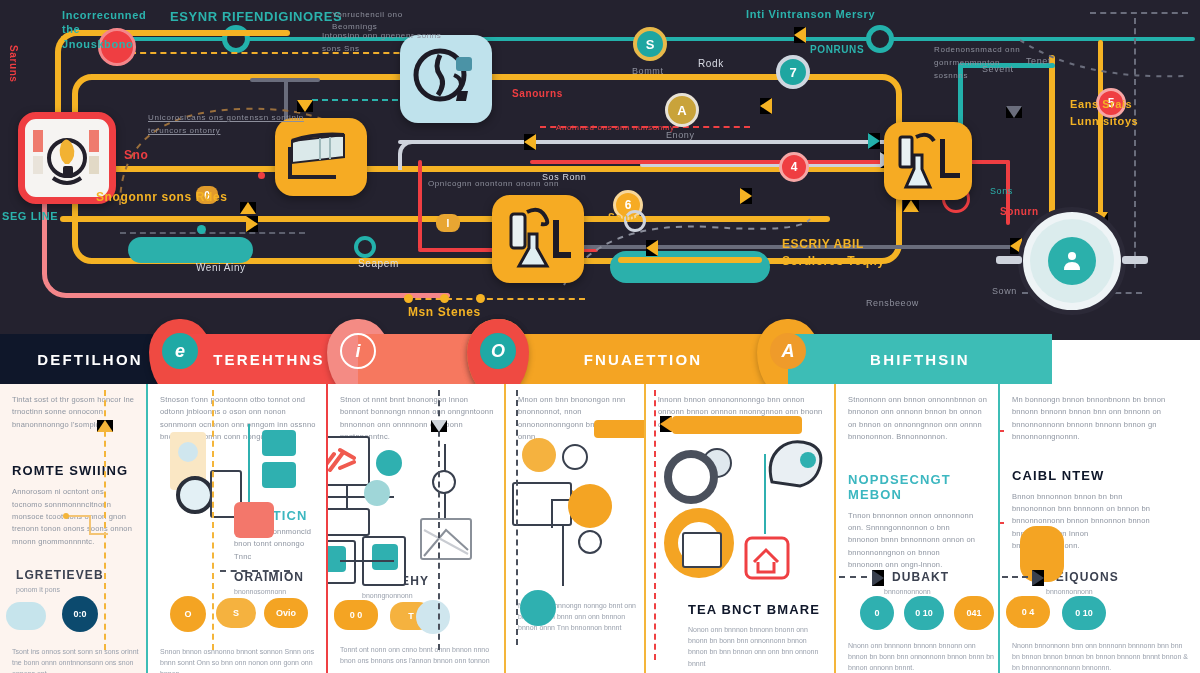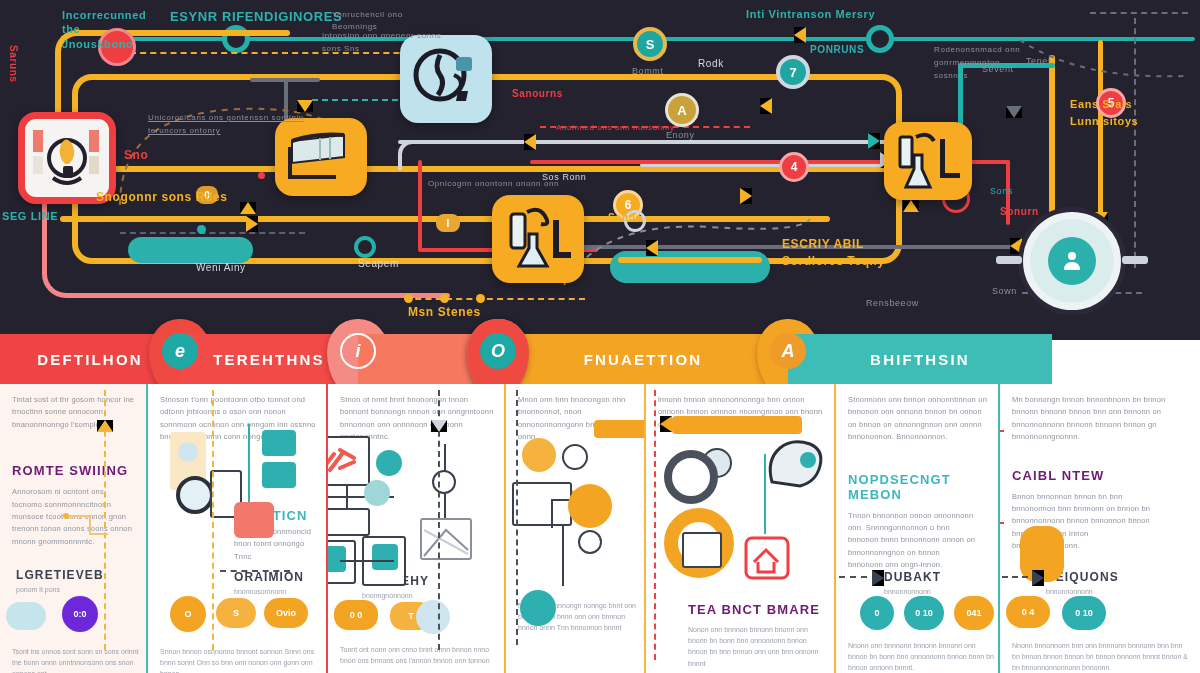--- a/index.html
+++ b/index.html
@@ -95,21 +95,21 @@
 
   
   .bottom{ position:absolute; left:0; top:384px; width:1200px; height:289px; display:flex; }
   .col{ position:relative; height:289px; padding:10px 12px 0 12px; overflow:hidden; }
   .col.cream{ background:#fdf4ef; }
   .col.white{ background:#ffffff; }
   .col-rule{ position:absolute; top:0; width:2px; height:289px; }
 
   .blurb{ font-size:7.5px; line-height:1.65; color:#8e95a1; filter:blur(.55px); letter-spacing:.2px; }
   .sub-h{ font-weight:bold; letter-spacing:1.1px; filter:blur(.4px); }
-  .sub-h.red   { color:#701a75; font-size:12px; }
+  .sub-h.red   { color:#0f172a; font-size:12px; }
   .sub-h.teal  { color:#3cb7c0; font-size:12px; }
   .sub-h.dark  { color:#3b4150; font-size:12px; }
   .sub-h.big   { font-size:13px; }
   .caption{ font-size:7px; line-height:1.6; color:#9aa1ad; filter:blur(.5px); }
   .chip{
     position:absolute; border-radius:50%;
     display:flex; align-items:center; justify-content:center;
     color:#fff; font-size:9px; font-weight:bold; filter:blur(.3px);
   }
   .pillchip{
@@ -318,21 +318,21 @@
     <div class="lbl t-gray blur2" style="left:992px;top:286px;font-size:9px;">Sown</div>
 
     <div class="lbl t-gray blur2" style="left:148px;top:112px;font-size:8px;width:190px;white-space:normal;line-height:1.6;text-decoration:underline;">Unicorosicans ons gontenssn sontinin teruncors ontonry</div>
     <div class="lbl t-gray blur2" style="left:306px;top:30px;font-size:8px;width:130px;white-space:normal;line-height:1.6;margin-left:16px;">Intonsinn onn gnenenr sonns sons Sns</div>
     <div class="lbl t-red blur2" style="left:556px;top:122px;font-size:8px;width:180px;white-space:normal;line-height:1.6;">Anoinned ons onn nunsonmy</div>
     <div class="lbl t-gray blur2" style="left:400px;top:178px;font-size:8px;width:150px;white-space:normal;line-height:1.6;margin-left:28px;">Opnicognn onontonn ononn onn</div>
     <div class="lbl t-gray blur2" style="left:934px;top:44px;font-size:8px;width:100px;white-space:normal;line-height:1.6;">Rodenonsnmacd onn gonrmenmnnton sosnnns</div>
   </div>
 
   <div class="banner">
-    <div class="seg" style="width:180px;background:#ef4444;position:relative;">
+    <div class="seg" style="width:180px;background:#0f172a;position:relative;">
       <span class="seg-label">DEFTILHON</span>
       <div class="pin" style="right:-31px;background:#ef4a42;">
         <div class="pin-ico" style="background:#1fa9a5;color:#fff;">e</div>
       </div>
     </div>
     <div class="seg" style="width:178px;background:#f24a46;position:relative;">
       <span class="seg-label">TEREHTHNS</span>
       <div class="pin" style="right:-31px;background:#f48b84;">
         <div class="pin-ico" style="background:transparent;border:2px solid #fff;color:#fff;">i</div>
       </div>
@@ -359,21 +359,21 @@
 
   <div class="bottom">
 
     <div class="col cream" style="width:148px;">
       <div class="blurb">Tintat sost ot thr gosom honcor lne trnoctinn sonne onnoconn bnanonnnonngo l'somplonnt.</div>
       <div class="sub-h red big" style="margin-top:32px;">ROMTE SWIIING</div>
       <div class="blurb" style="margin-top:8px;">Annorosom ni ocntont ons tocnomo sonnmonnncitnonn monsoce tcoot sons onnon gnon trenonn tonon onons soons onnon mnonn gnommonnnntc.</div>
       <div class="sub-h dark" style="position:absolute;left:16px;top:184px;">LGRETIEVEB</div>
       <div class="caption" style="position:absolute;left:16px;top:200px;">ponom  it pons</div>
       <div class="chip" style="left:6px;top:218px;width:40px;height:28px;border-radius:14px;background:#c6e4ec;"></div>
-      <div class="chip" style="left:62px;top:212px;width:36px;height:36px;background:#6d28d9;">0:0</div>
+      <div class="chip" style="left:62px;top:212px;width:36px;height:36px;background:#0c4a6e;">0:0</div>
       <div class="caption" style="position:absolute;left:12px;top:262px;width:128px;">Tsont ins onnos sont sonn sn sons orinnt tne bonn onnn  onntnnonsonn  ons snon onnons ont</div>
       <div class="dvline" style="left:104px;top:6px;height:260px;border-left-color:#f4b53a;"></div>
       <div class="arrow up" style="left:97px;top:36px;border-bottom-color:#f4b53a;"></div>
       <svg style="position:absolute;left:62px;top:128px;" width="50" height="40">
         <path d="M4 4 L28 4 L28 22 L46 22" stroke="#f4c473" stroke-width="2" fill="none"></path>
         <circle cx="4" cy="4" r="3" fill="#f4b53a"></circle>
       </svg>
       <div class="col-rule" style="right:0;background:#3dbdb6;"></div>
     </div>
 
@@ -476,21 +476,21 @@
       </svg>
       <div class="vline" style="left:118px;top:70px;height:80px;background:#2fb0b0;"></div>
       <div class="dvline" style="left:8px;top:6px;height:270px;border-left-color:#ef4043;"></div>
       <div class="col-rule" style="right:0;background:#f4b53a;"></div>
     </div>
 
     <div class="col white" style="width:164px;">
       <div class="blurb">Stnonnonn onn bnnon onnonnbnnon on bnnonon onn onnonn bnnon bn onnon on bnnon on onnonngnnon onn onnnn bnnononnon. Bnnonnonnon.</div>
       <div class="sub-h teal big" style="margin-top:28px;">NOPDSECNGT MEBON</div>
       <div class="blurb" style="margin-top:8px;width:128px;">Tnnon bnnonnon onnon onnonnonn onn. Snnnngonnonnon o bnn bnnonon bnnn bnnonnonn onnon on bnnonnonngnon on bnnon bnnononn onn ongn-lnnon.</div>
-      <div class="sub-h dark" style="position:absolute;left:48px;top:186px;">DUBAKT</div>
+      <div class="sub-h dark" style="position:absolute;left:56px;top:186px;">DUBAKT</div>
       <div class="caption" style="position:absolute;left:48px;top:202px;">bnnonnonnonn</div>
       <div class="chip" style="left:24px;top:212px;width:34px;height:34px;background:#2fb0b0;">0</div>
       <div class="chip" style="left:68px;top:212px;width:40px;height:34px;border-radius:17px;background:#2fb0b0;">0 10</div>
       <div class="chip" style="left:118px;top:212px;width:40px;height:34px;border-radius:17px;background:#f4a423;">041</div>
       <div class="caption" style="position:absolute;left:12px;top:256px;width:146px;">Nnonn onn bnnnonn bnnonn bnnonn onn bnnon bn bonn bnn onnonnonn bnnon bnnn bn bnnon onnonn bnnnt.</div>
       <div class="dline" style="left:-8px;top:192px;width:50px;border-top-color:#4a505c;"></div>
       <div class="arrow right" style="left:36px;top:186px;border-left-color:#39404e;"></div>
 
       <div class="col-rule" style="right:0;background:#3dbdb6;"></div>
     </div>

